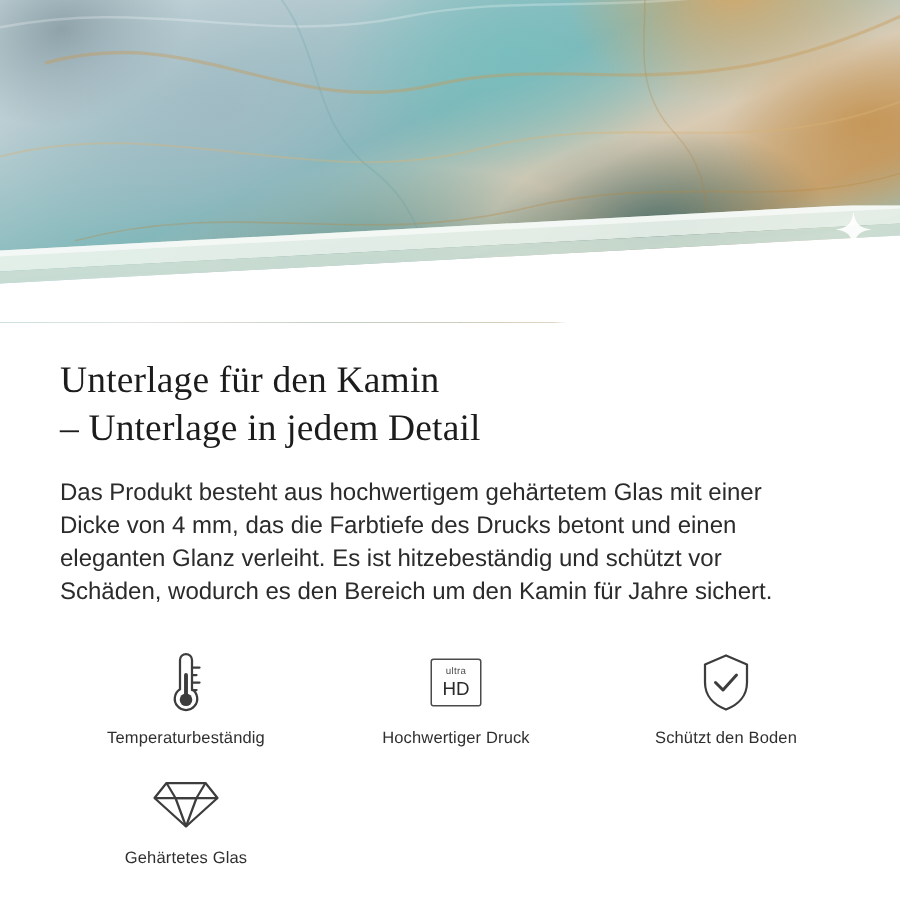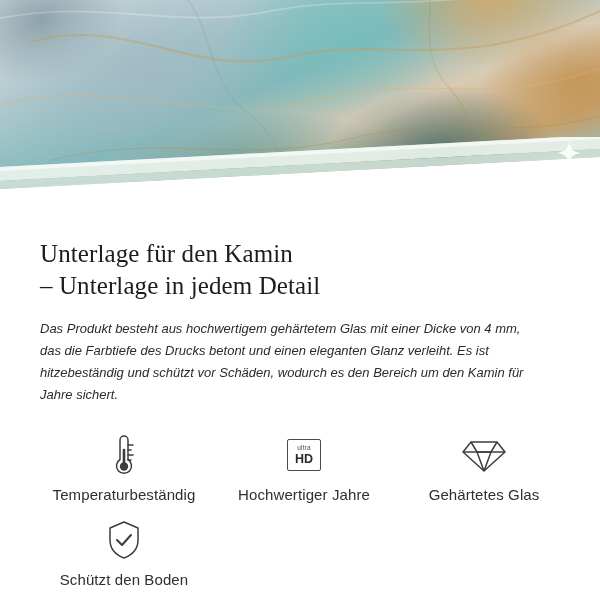--- a/index.html
+++ b/index.html
@@ -69,25 +69,24 @@
     font-size: 25px;
     line-height: 32px;
     color: #1c1c1c;
     font-weight: 400;
     padding: 23px 36px 0 36px;
     letter-spacing: 0.1px;
   }
   .headline .l2 { display: block; }
   .paragraph {
     padding: 16px 36px 0 36px;
-    font-size: 13px;
+    font-size: 16px;
     line-height: 22px;
     color: #2b2b2b;
     max-width: 560px;
-    font-style: italic;
   }
 
   
   .features {
     padding: 26px 30px 0 30px;
     display: grid;
     grid-template-columns: repeat(3, 1fr);
     grid-row-gap: 14px;
   }
   .feature {
@@ -97,21 +96,21 @@
     justify-content: flex-start;
   }
   .feature-icon {
     height: 46px;
     display: flex;
     align-items: center;
     justify-content: center;
   }
   .feature-label {
     margin-top: 8px;
-    font-size: 15px;
+    font-size: 11px;
     color: #2f2f2f;
     text-align: right;
     letter-spacing: 0.1px;
   }
   .hd-box {
     width: 34px; height: 32px;
     border: 1.6px solid #4a4a4a;
     border-radius: 2px;
     display: flex;
     flex-direction: column;
@@ -119,21 +118,21 @@
     justify-content: center;
     line-height: 1;
   }
   .hd-top {
     font-size: 6.5px;
     color: #4a4a4a;
     letter-spacing: 0.2px;
   }
   .hd-bottom {
     font-size: 12.5px;
-    font-weight: bold;
+    font-weight: normal;
     color: #2a2a2a;
     margin-top: 1px;
   }
 </style>
 </head>
 <body>
 
 <div id="page">
 
   <div class="hero">
@@ -193,47 +192,47 @@
         <div class="feature-label">Temperaturbeständig</div>
       </div>
 
       <div class="feature">
         <div class="feature-icon">
           <div class="hd-box">
             <span class="hd-top">ultra</span>
             <span class="hd-bottom">HD</span>
           </div>
         </div>
-        <div class="feature-label">Hochwertiger Jahre</div>
+        <div class="feature-label">Hochwertiger Druck</div>
+      </div>
+
+      <div class="feature">
+        <div class="feature-icon">
+          <svg width="40" height="44" viewBox="0 0 40 44">
+            <g fill="none" stroke="#3d3d3d" stroke-width="1.5" stroke-linecap="round" stroke-linejoin="round">
+              <path d="M20,4 L34,10 v12 c0,9 -6,15 -14,18 c-8,-3 -14,-9 -14,-18 V10 Z"></path>
+              <polyline points="13,22 18,27 27,17" stroke-width="2"></polyline>
+            </g>
+          </svg>
+        </div>
+        <div class="feature-label">Schützt den Boden</div>
       </div>
 
       <div class="feature">
         <div class="feature-icon">
           <svg width="46" height="40" viewBox="0 0 46 40">
             <g fill="none" stroke="#3d3d3d" stroke-width="1.5" stroke-linejoin="round">
               <path d="M10,7 H36 L44,17 L23,36 L2,17 Z"></path>
               <path d="M2,17 H44"></path>
               <path d="M10,7 L16,17 L23,36"></path>
               <path d="M36,7 L30,17 L23,36"></path>
               <path d="M16,17 H30"></path>
             </g>
           </svg>
         </div>
         <div class="feature-label">Gehärtetes Glas</div>
       </div>
 
-      <div class="feature">
-        <div class="feature-icon">
-          <svg width="40" height="44" viewBox="0 0 40 44">
-            <g fill="none" stroke="#3d3d3d" stroke-width="1.5" stroke-linecap="round" stroke-linejoin="round">
-              <path d="M20,4 L34,10 v12 c0,9 -6,15 -14,18 c-8,-3 -14,-9 -14,-18 V10 Z"></path>
-              <polyline points="13,22 18,27 27,17" stroke-width="2"></polyline>
-            </g>
-          </svg>
-        </div>
-        <div class="feature-label">Schützt den Boden</div>
-      </div>
-
 
 
     </div>
   </div>
 </div>
 
 </body></html>

